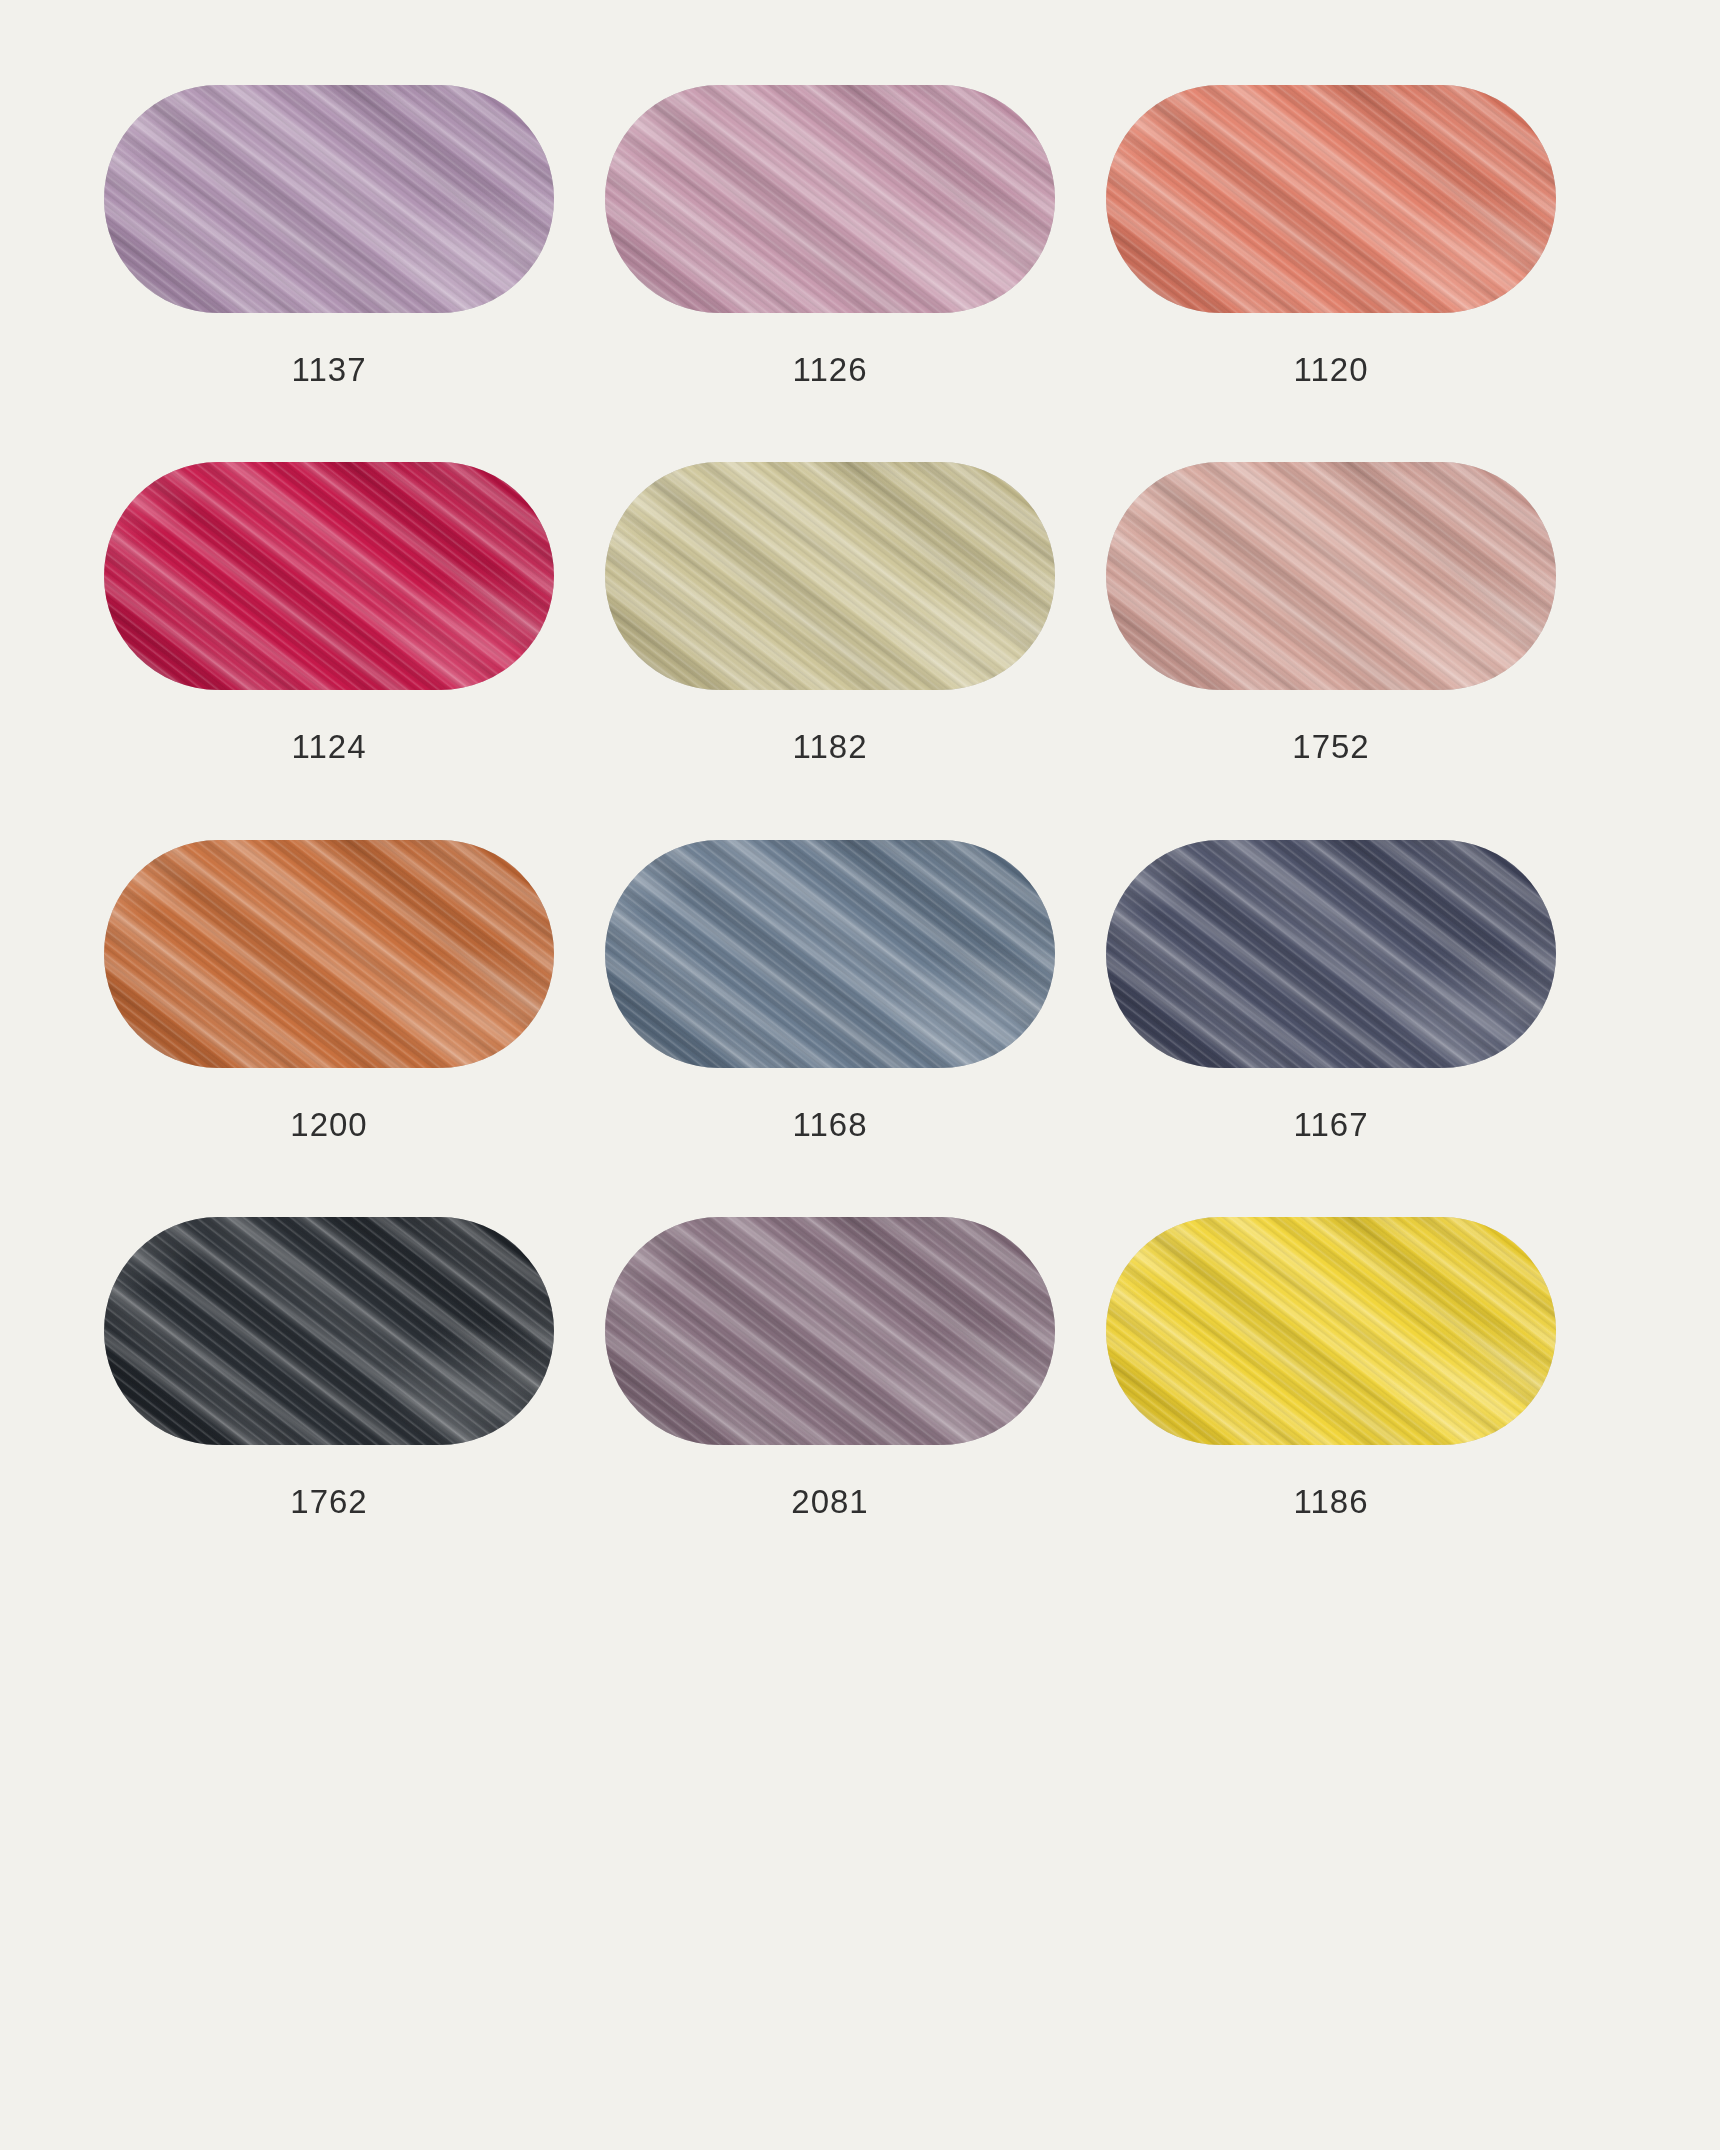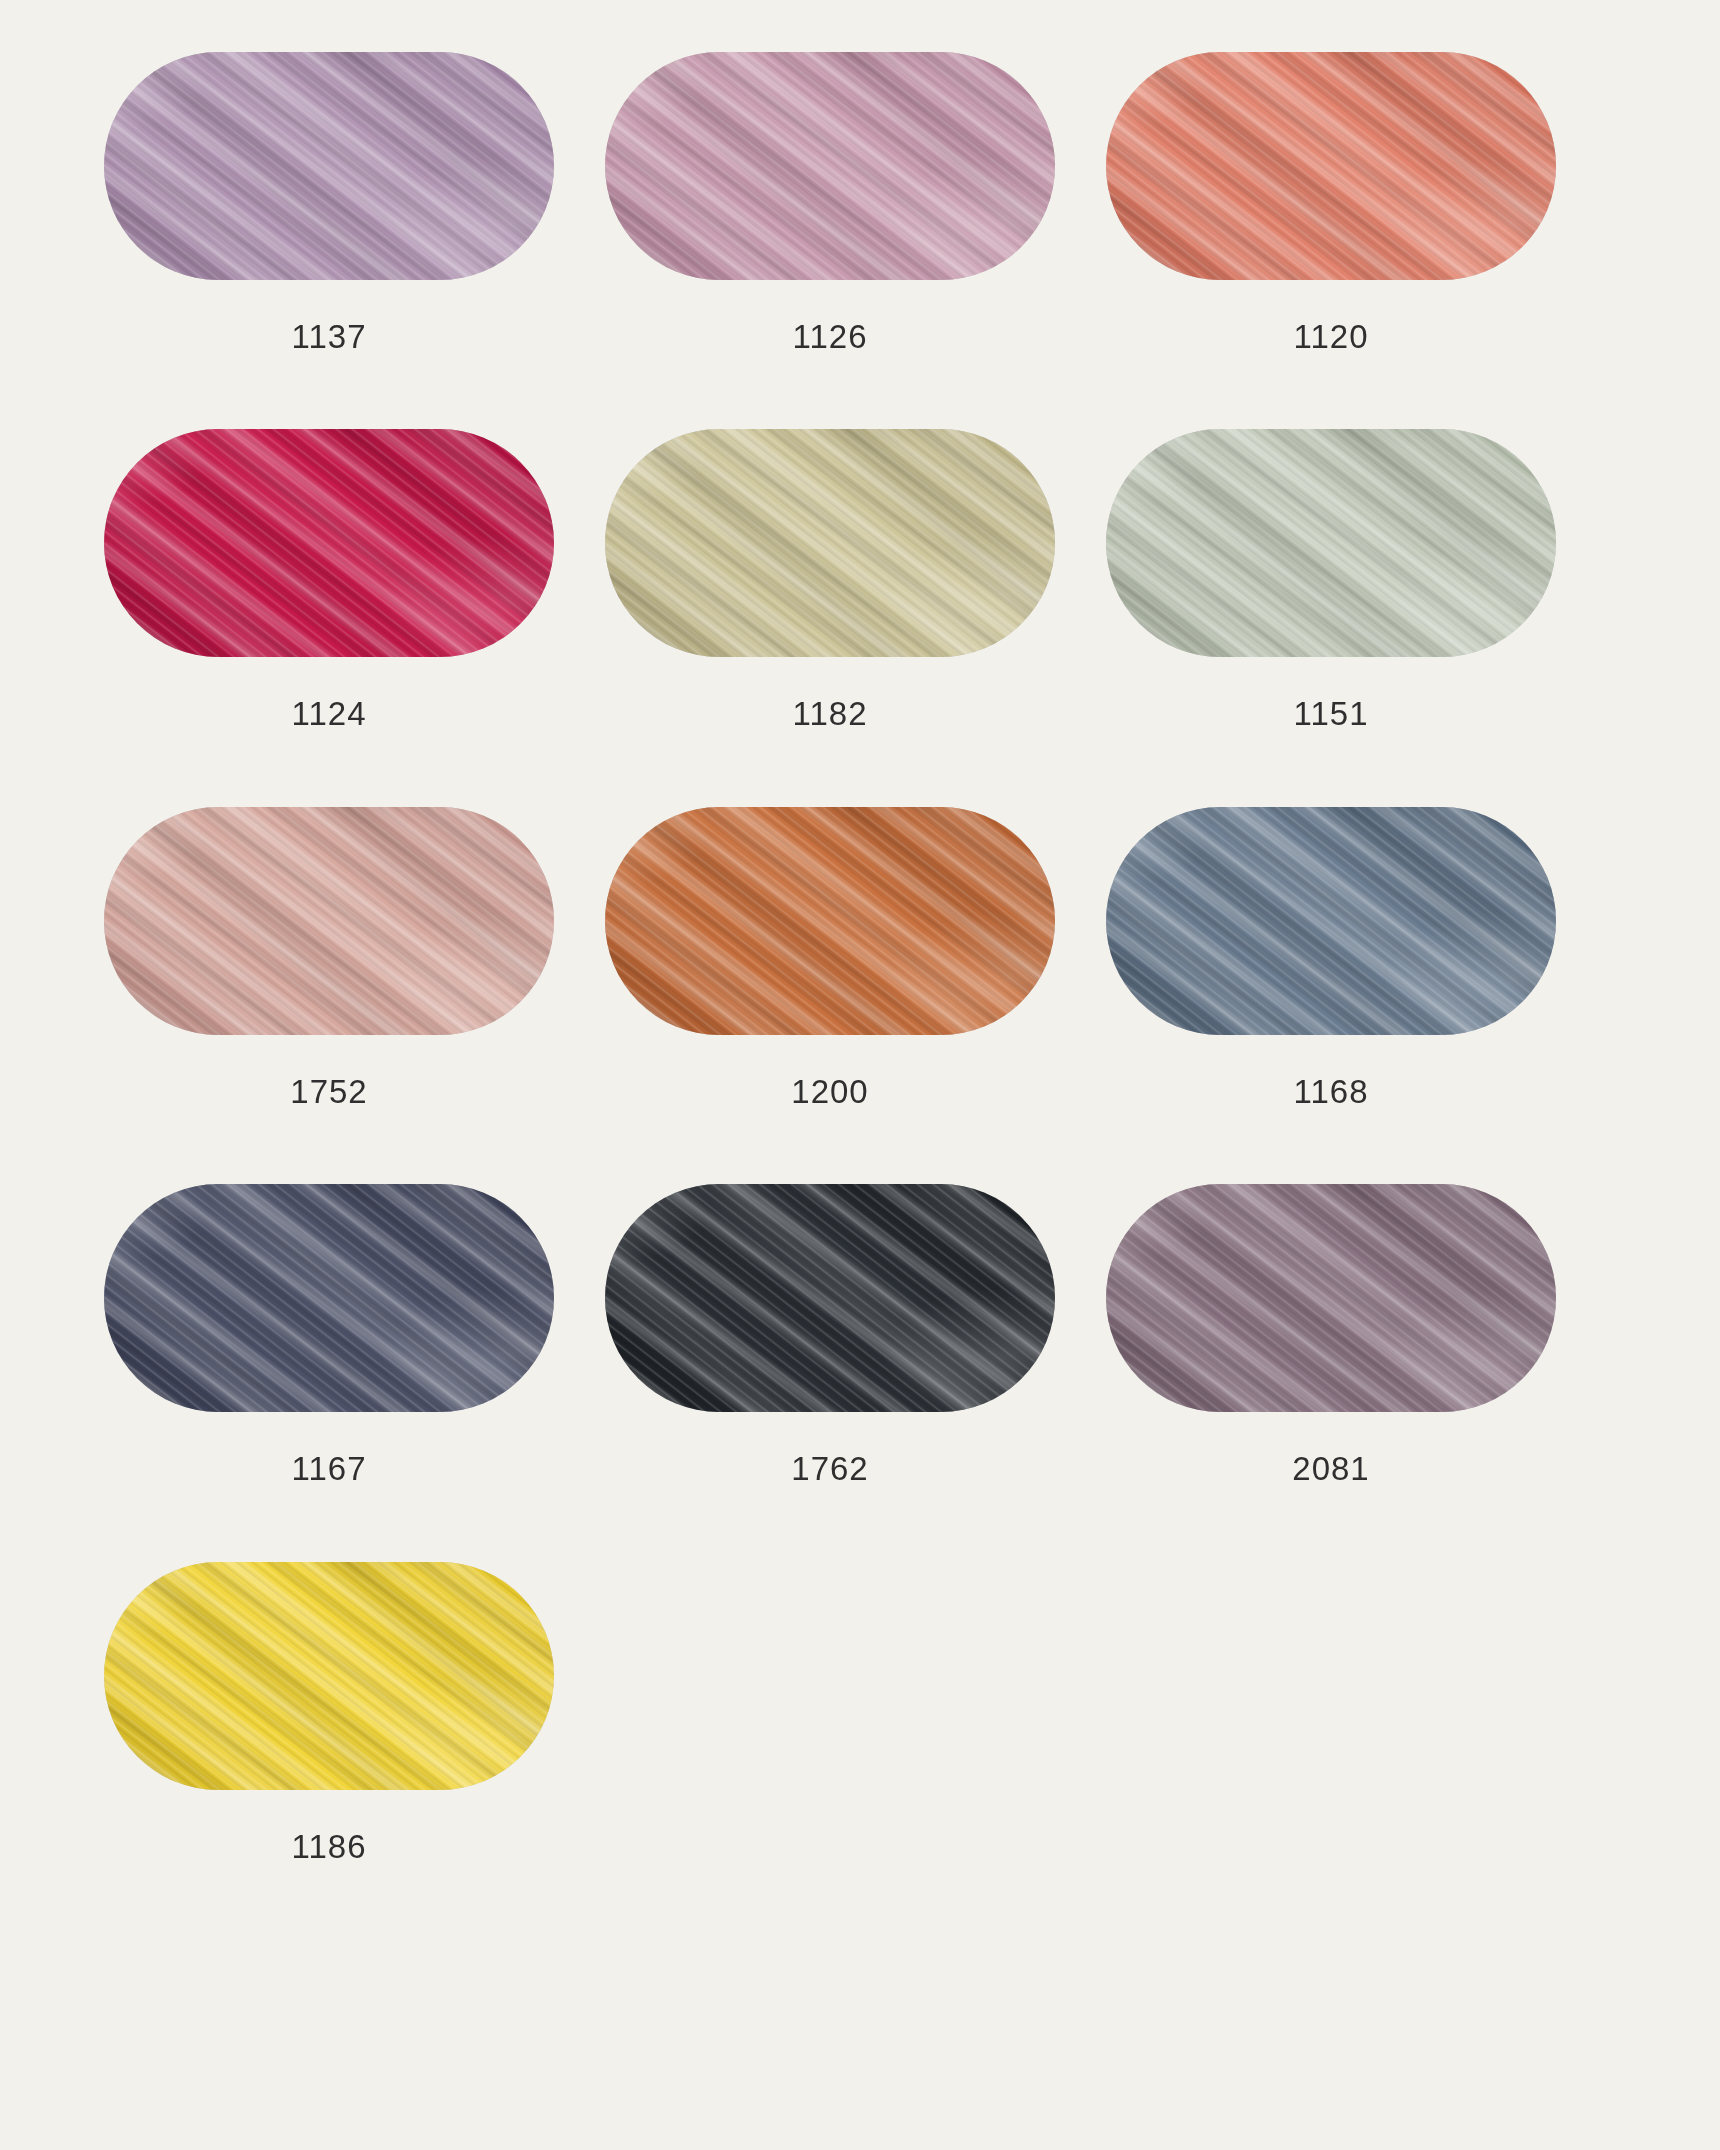--- a/index.html
+++ b/index.html
@@ -14,21 +14,21 @@
     font-family: "Liberation Sans", sans-serif;
     overflow: hidden;
   }
 
   #sheet {
     position: relative;
     width: 1721px;
     height: 2123px;
     background: #f2f1ec;
     box-sizing: border-box;
-    padding: 52px 104px 146px 104px;
+    padding: 85px 104px 146px 104px;
   }
 
   #swatch-grid {
     display: grid;
     grid-template-columns: repeat(3, 450px);
     grid-template-rows: repeat(5, 1fr);
     column-gap: 51px;
     row-gap: 0px;
     width: 1644px;
     height: 1887px;
@@ -177,30 +177,20 @@
           <div class="chip-base" style="background: linear-gradient(38deg, rgb(185, 176, 132) 0%, rgb(207, 199, 156) 35%, rgb(207, 199, 156) 62%, rgb(185, 176, 132) 100%);"></div>
           <div class="chip-tex-c"></div>
           <div class="chip-tex-b"></div>
           <div class="chip-tex-a"></div>
           <div class="chip-tex-d"></div>
         </div>
         <div class="swatch-label">1182</div>
       </div>
       <div class="swatch-cell">
         <div class="swatch-chip">
-          <div class="chip-base" style="background: linear-gradient(38deg, rgb(172, 182, 164) 0%, rgb(195, 203, 187) 35%, rgb(195, 203, 187) 62%, rgb(172, 182, 164) 100%);"></div>
-          <div class="chip-tex-c"></div>
-          <div class="chip-tex-b"></div>
-          <div class="chip-tex-a"></div>
-          <div class="chip-tex-d"></div>
-        </div>
-        <div class="swatch-label">1151</div>
-      </div>
-      <div class="swatch-cell">
-        <div class="swatch-chip">
           <div class="chip-base" style="background: linear-gradient(38deg, rgb(194, 145, 138) 0%, rgb(215, 169, 159) 35%, rgb(215, 169, 159) 62%, rgb(194, 145, 138) 100%);"></div>
           <div class="chip-tex-c"></div>
           <div class="chip-tex-b"></div>
           <div class="chip-tex-a"></div>
           <div class="chip-tex-d"></div>
         </div>
         <div class="swatch-label">1752</div>
       </div>
       <div class="swatch-cell">
         <div class="swatch-chip">

